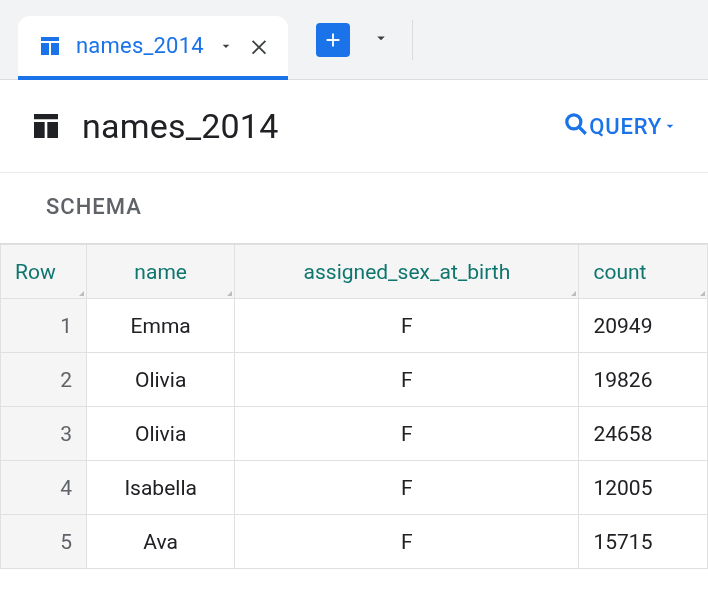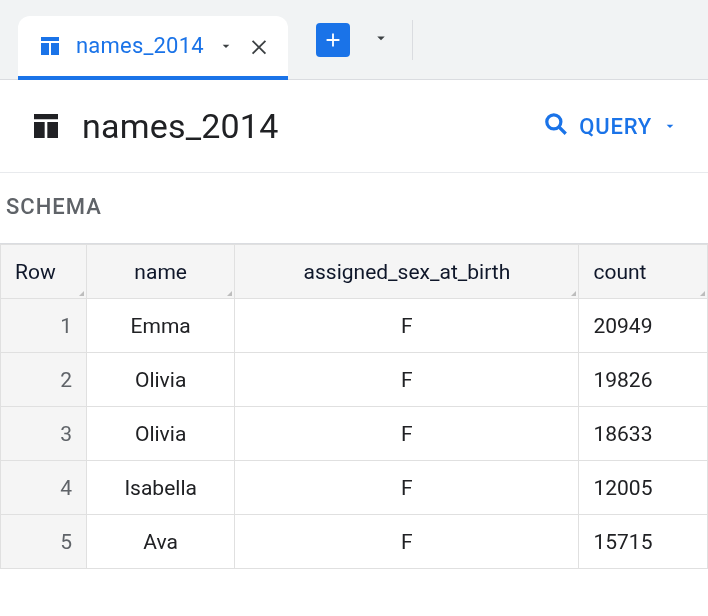--- a/index.html
+++ b/index.html
@@ -68,30 +68,30 @@
     font-size: 34px;
     font-weight: 400;
     margin: 0;
     flex: 1;
     letter-spacing: .2px;
   }
   .icon-table-black svg { display:block; }
   .query-btn {
     display: flex;
     align-items: center;
-    gap: 10px;
     color: #1a73e8;
     font-size: 22px;
     font-weight: 500;
     letter-spacing: .8px;
   }
   .section-tabs {
     display: flex;
     border-top: 1px solid #e8eaed;
     border-bottom: 1px solid #dadce0;
+    padding-left: 40px;
     height: 72px;
     gap: 70px;
   }
   .section-tab {
     display:flex;
     align-items:center;
     font-size: 22px;
     font-weight: 500;
     letter-spacing: 1px;
     color: #5f6368;
@@ -108,21 +108,21 @@
     font-size: 21px;
   }
   table.data th, table.data td {
     border: 1px solid #e0e0e0;
     height: 54px;
     padding: 0 14px;
     text-align: center;
   }
   table.data th {
     background: #f5f5f5;
-    color: #0f172a;
+    color: #0f766e;
     font-weight: 400;
     position: relative;
   }
   table.data th::after {
     content:"";
     position:absolute;
     right:2px;
     bottom:2px;
     width:0;height:0;
     border-left:5px solid transparent;
@@ -224,21 +224,21 @@
       <tr>
         <td class="col-row">2</td>
         <td>Olivia</td>
         <td>F</td>
         <td class="col-count">19826</td>
       </tr>
       <tr>
         <td class="col-row">3</td>
         <td>Olivia</td>
         <td>F</td>
-        <td class="col-count">18633</td>
+        <td class="col-count">24658</td>
       </tr>
       <tr>
         <td class="col-row">4</td>
         <td>Isabella</td>
         <td>F</td>
         <td class="col-count">12005</td>
       </tr>
       <tr>
         <td class="col-row">5</td>
         <td>Ava</td>

